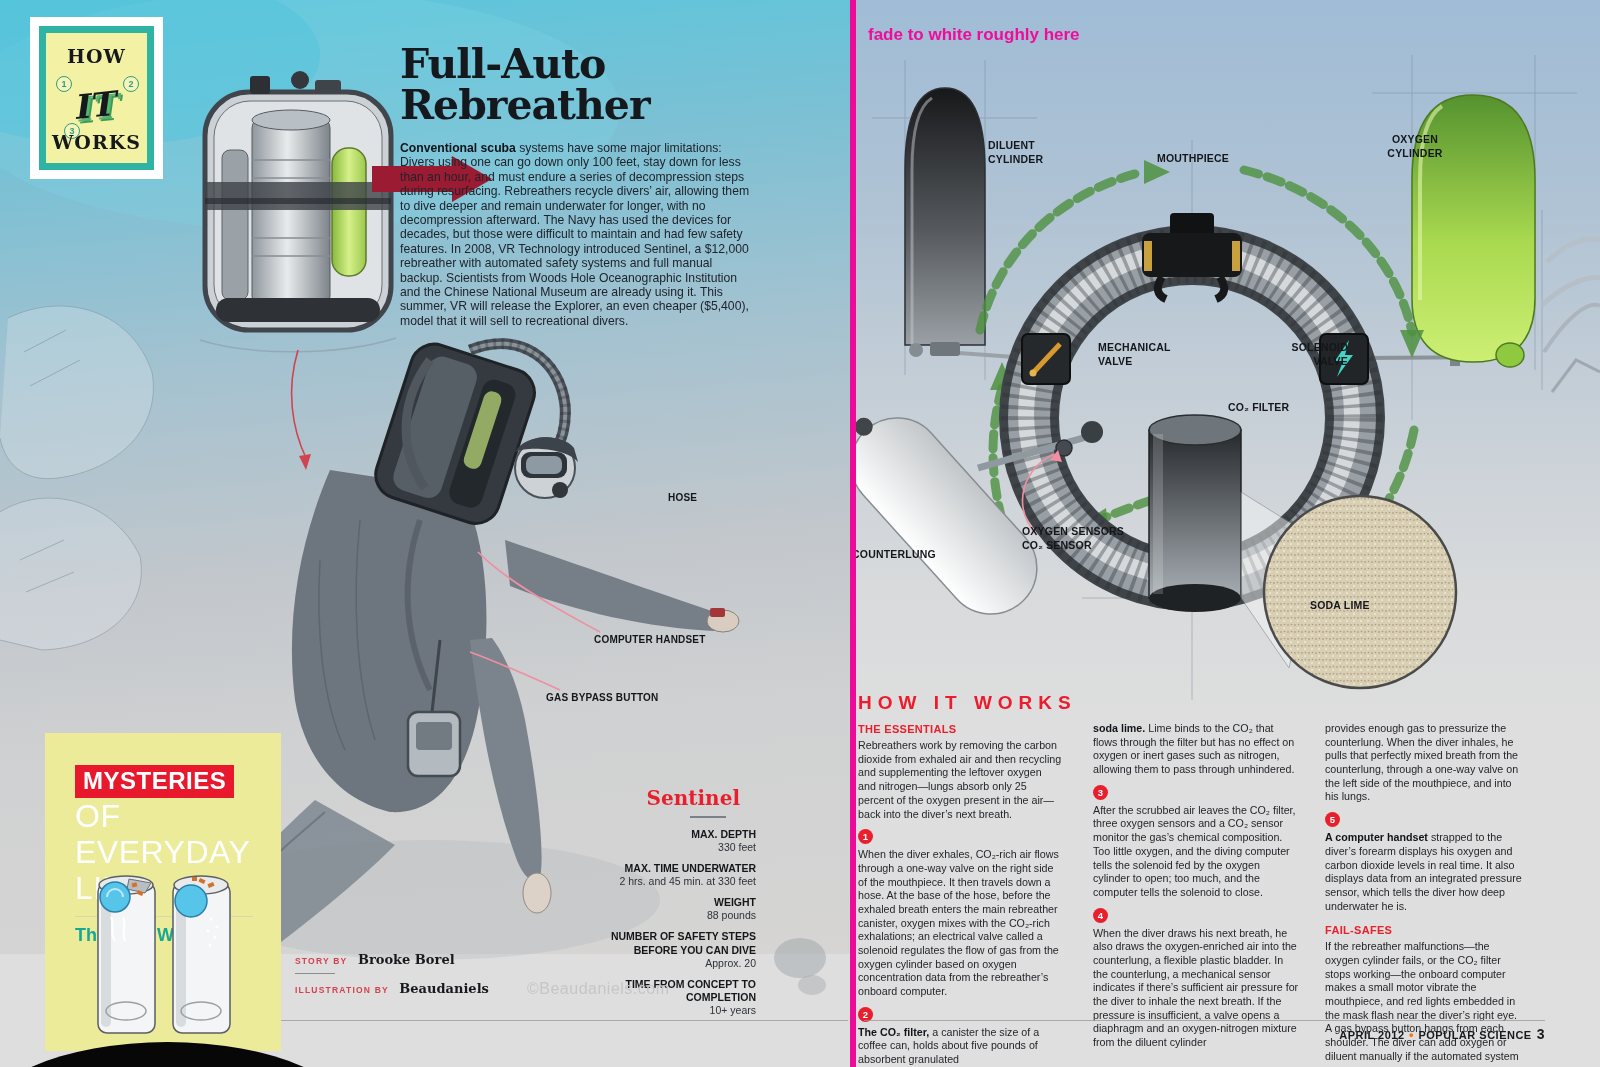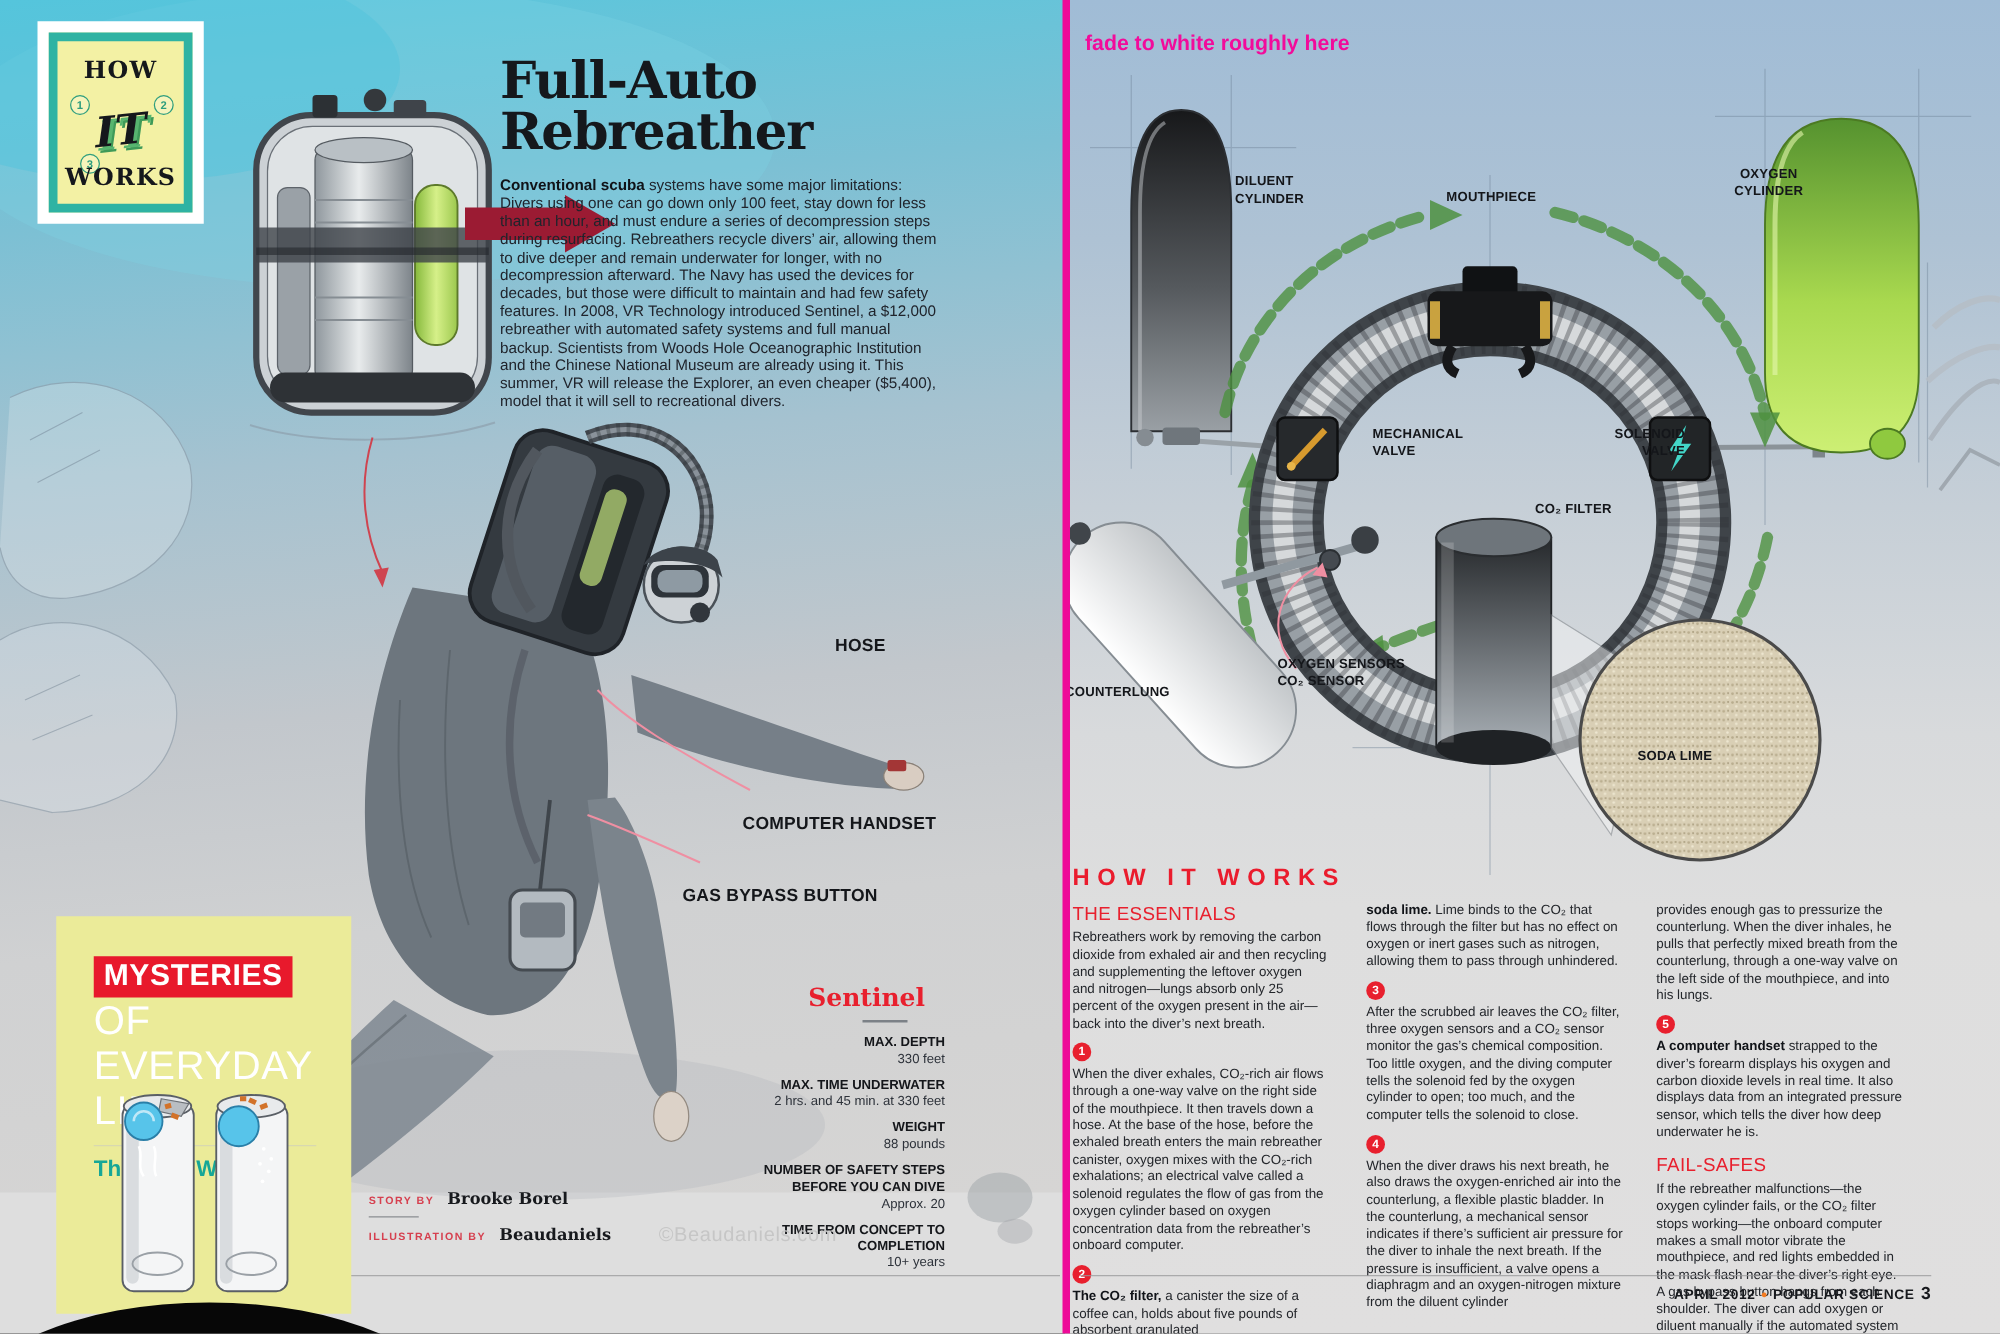--- a/index.html
+++ b/index.html
@@ -22,21 +22,21 @@
   #badge-it{position:absolute;left:0;right:0;top:52px;text-align:center;
     font-family:"DejaVu Serif",serif;font-weight:bold;font-size:34px;color:#15181c;
     transform:skew(-8deg,-6deg);text-shadow:3px 3px 0 #57b56f,5px 5px 0 #3e9a58;}
   .badge-num{position:absolute;width:14px;height:14px;border:1.5px solid #2f9e7e;border-radius:50%;
     color:#2f9e7e;font-size:9px;font-weight:bold;text-align:center;line-height:14px;background:rgba(255,255,255,.25);}
   
   #title{left:400px;top:44px;width:340px;font-family:"DejaVu Serif",serif;font-weight:bold;
     font-size:41px;line-height:1.0;letter-spacing:-1px;color:#15181c;z-index:6;}
   #intro{left:400px;top:141px;width:356px;font-size:12.2px;line-height:1.18;color:#20242c;z-index:6;}
   #intro b{color:#101318;}
-  .callout{font-size:14px;font-weight:bold;letter-spacing:.2px;color:#14161a;z-index:7;white-space:nowrap;margin-top:16px;}
+  .callout{font-size:10px;font-weight:bold;letter-spacing:.2px;color:#14161a;z-index:7;white-space:nowrap;}
   
   #specs{left:556px;top:786px;width:200px;text-align:right;z-index:7;}
   #specs-title{font-family:"DejaVu Serif",serif;font-weight:bold;font-size:20px;color:#e8202e;
     padding-right:16px;}
   #specs-divider{width:36px;height:2px;background:#7c8187;margin:6px 30px 10px auto;}
   .spec-label{font-weight:bold;font-size:10.5px;line-height:1.25;white-space:pre-line;color:#14161a;}
   .spec-value{font-size:10.5px;color:#2d323a;margin-bottom:9px;}
   
   #credits{left:295px;top:950px;z-index:7;}
   .credit-label{display:inline;color:#d6404f;font-size:8.5px;font-weight:bold;letter-spacing:1.2px;}
@@ -54,21 +54,21 @@
   #mys-topic{color:#16a797;font-weight:bold;font-size:18px;}
   #black-dome{left:-25px;top:1042px;width:385px;height:170px;background:#070707;border-radius:50%;z-index:9;}
   
   #fade-note{left:16px;top:25px;font-size:17px;font-weight:bold;color:#f20b9b;z-index:10;}
   .dlabel{font-size:10.5px;font-weight:bold;letter-spacing:.2px;color:#14161a;
     white-space:pre-line;line-height:1.35;z-index:10;}
   
   #hiw-title{left:6px;top:692px;font-size:19px;font-weight:bold;letter-spacing:6px;color:#ea1c2d;z-index:10;}
   .col{top:722px;width:204px;font-size:10.7px;line-height:1.28;color:#23262b;z-index:10;}
   #col1{left:6px;} #col2{left:241px;width:206px;} #col3{left:473px;width:200px;}
-  .subhead{color:#e8202e;font-weight:normal;font-size:15px;letter-spacing:.3px;margin-bottom:3px;}
+  .subhead{color:#e8202e;font-weight:bold;font-size:11px;letter-spacing:.3px;margin-bottom:3px;}
   .num-badge{width:15px;height:15px;border-radius:50%;background:#e8202e;color:#fff;
     font-size:9.5px;font-weight:bold;text-align:center;line-height:15px;margin:8px 0 4px 0;}
   .step b{color:#101318;}
   .col p{margin:0 0 2px 0;}
   
   #rule-right{left:12px;top:1020px;width:681px;height:1px;background:#98989a;opacity:.75;z-index:10;}
   #footer{right:55px;top:1026px;font-size:11px;font-weight:bold;letter-spacing:.5px;color:#17191d;z-index:10;white-space:nowrap;}
   #footer .dot{color:#f47b20;font-size:9px;vertical-align:1px;padding:0 4px;}
   #footer .pageno{font-size:14px;margin-left:5px;}
 </style>

